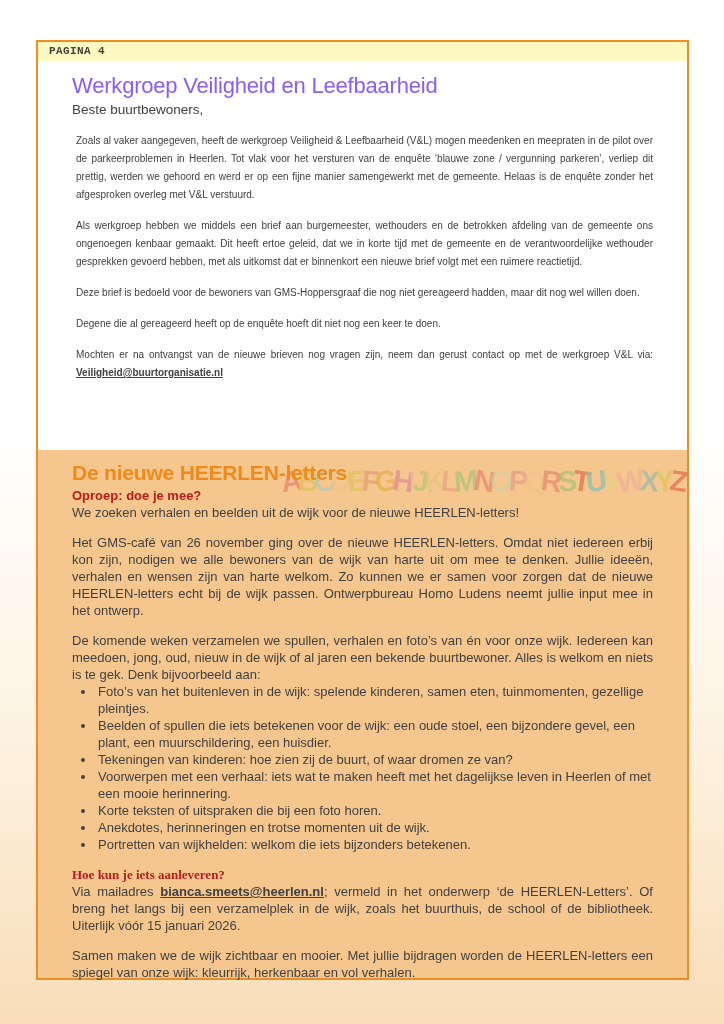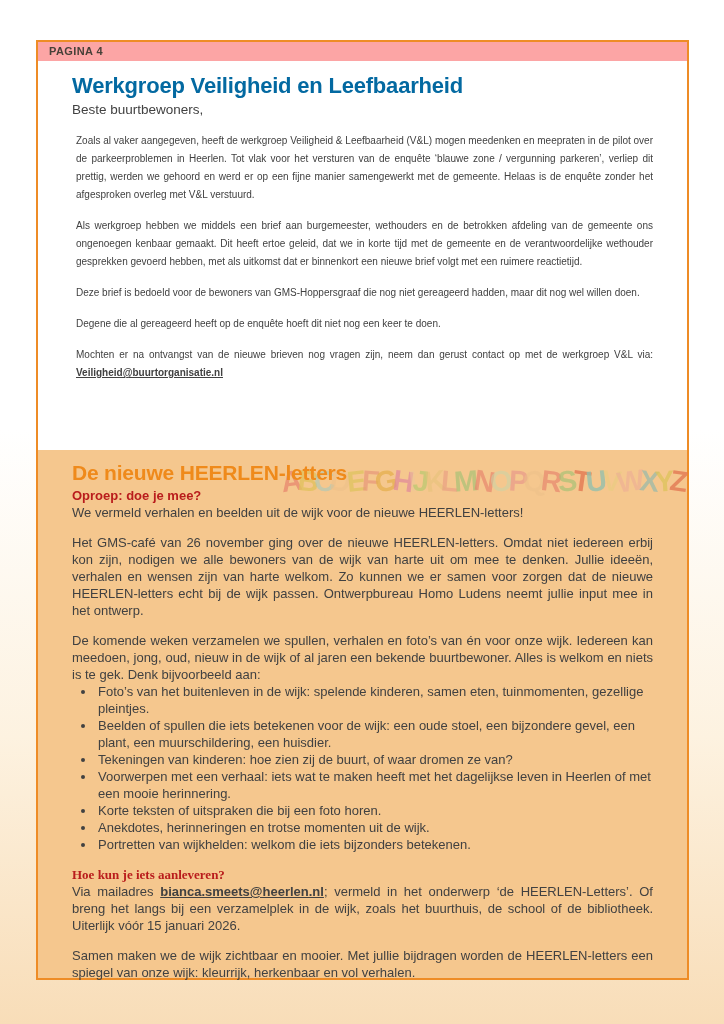--- a/index.html
+++ b/index.html
@@ -8,31 +8,31 @@
     background:linear-gradient(180deg,#ffffff 0%,#ffffff 42%,#fdf2e0 72%,#f8ddb8 100%);
     font-family:"Liberation Sans","DejaVu Sans",sans-serif;
     color:#414141;
     -webkit-font-smoothing:antialiased;
   }
   .page-box{
     position:absolute;left:36px;top:40px;width:653px;height:940px;
     box-sizing:border-box;border:2px solid #ee8c26;background:#ffffff;
   }
   .header-bar{
-    height:19px;background:#fca5a5;color:#474038;
+    height:19px;background:#fef9c3;color:#474038;
     font-size:11px;font-weight:bold;line-height:19px;
-    padding-left:11px;letter-spacing:.4px;
+    padding-left:11px;letter-spacing:.4px;font-family:Liberation Mono, monospace;
   }
   .white-section{
     box-sizing:border-box;height:389px;background:#ffffff;
     padding:12px 34px 0 34px;
   }
   .white-section h1{
-    margin:0;font-size:22px;line-height:26px;font-weight:bold;
-    color:#0369a1;letter-spacing:-0.2px;
+    margin:0;font-size:22px;line-height:26px;font-weight:normal;
+    color:#8b5cf6;letter-spacing:-0.2px;
   }
   .greeting{margin:2px 0 0 0;font-size:13.5px;line-height:18px;}
   .white-section p.body{
     margin:13px 0 0 4px;font-size:10px;line-height:18px;
     text-align:justify;
   }
   .peach-section{
     box-sizing:border-box;height:528px;background:#f5c78e;
     padding:10px 34px 0 34px;position:relative;
   }
@@ -106,21 +106,21 @@
         <span style="color: rgb(226, 115, 79); opacity: 0.75; transform: rotate(8deg);">T</span>
         <span style="color: rgb(143, 192, 174); opacity: 0.75; transform: rotate(-6deg);">U</span>
         <span style="color: rgb(230, 206, 126); opacity: 0.5; transform: rotate(5deg);">V</span>
         <span style="color: rgb(237, 174, 150); opacity: 0.6; transform: rotate(-8deg);">W</span>
         <span style="color: rgb(143, 184, 174); opacity: 0.65; transform: rotate(6deg);">X</span>
         <span style="color: rgb(221, 195, 91); opacity: 0.75; transform: rotate(-4deg);">Y</span>
         <span style="color: rgb(226, 115, 79); opacity: 0.75; transform: rotate(8deg);">Z</span>
       </div>
     <h2>De nieuwe HEERLEN-letters</h2>
     <p class="sub-heading">Oproep: doe je mee?</p>
-    <p class="body">We vermeld verhalen en beelden uit de wijk voor de nieuwe HEERLEN-letters!</p>
+    <p class="body">We zoeken verhalen en beelden uit de wijk voor de nieuwe HEERLEN-letters!</p>
     <p class="body spaced">Het GMS-café van 26 november ging over de nieuwe HEERLEN-letters. Omdat niet iedereen erbij kon zijn, nodigen we alle bewoners van de wijk van harte uit om mee te denken. Jullie ideeën, verhalen en wensen zijn van harte welkom. Zo kunnen we er samen voor zorgen dat de nieuwe HEERLEN-letters echt bij de wijk passen. Ontwerpbureau Homo Ludens neemt jullie input mee in het ontwerp.</p>
     <p class="body spaced">De komende weken verzamelen we spullen, verhalen en foto’s van én voor onze wijk. Iedereen kan meedoen, jong, oud, nieuw in de wijk of al jaren een bekende buurtbewoner. Alles is welkom en niets is te gek. Denk bijvoorbeeld aan:</p>
     <ul>
       <li>Foto’s van het buitenleven in de wijk: spelende kinderen, samen eten, tuinmomenten, gezellige pleintjes.</li>
       <li>Beelden of spullen die iets betekenen voor de wijk: een oude stoel, een bijzondere gevel, een plant, een muurschildering, een huisdier.</li>
       <li>Tekeningen van kinderen: hoe zien zij de buurt, of waar dromen ze van?</li>
       <li>Voorwerpen met een verhaal: iets wat te maken heeft met het dagelijkse leven in Heerlen of met een mooie herinnering.</li>
       <li>Korte teksten of uitspraken die bij een foto horen.</li>
       <li>Anekdotes, herinneringen en trotse momenten uit de wijk.</li>
       <li>Portretten van wijkhelden: welkom die iets bijzonders betekenen.</li>

